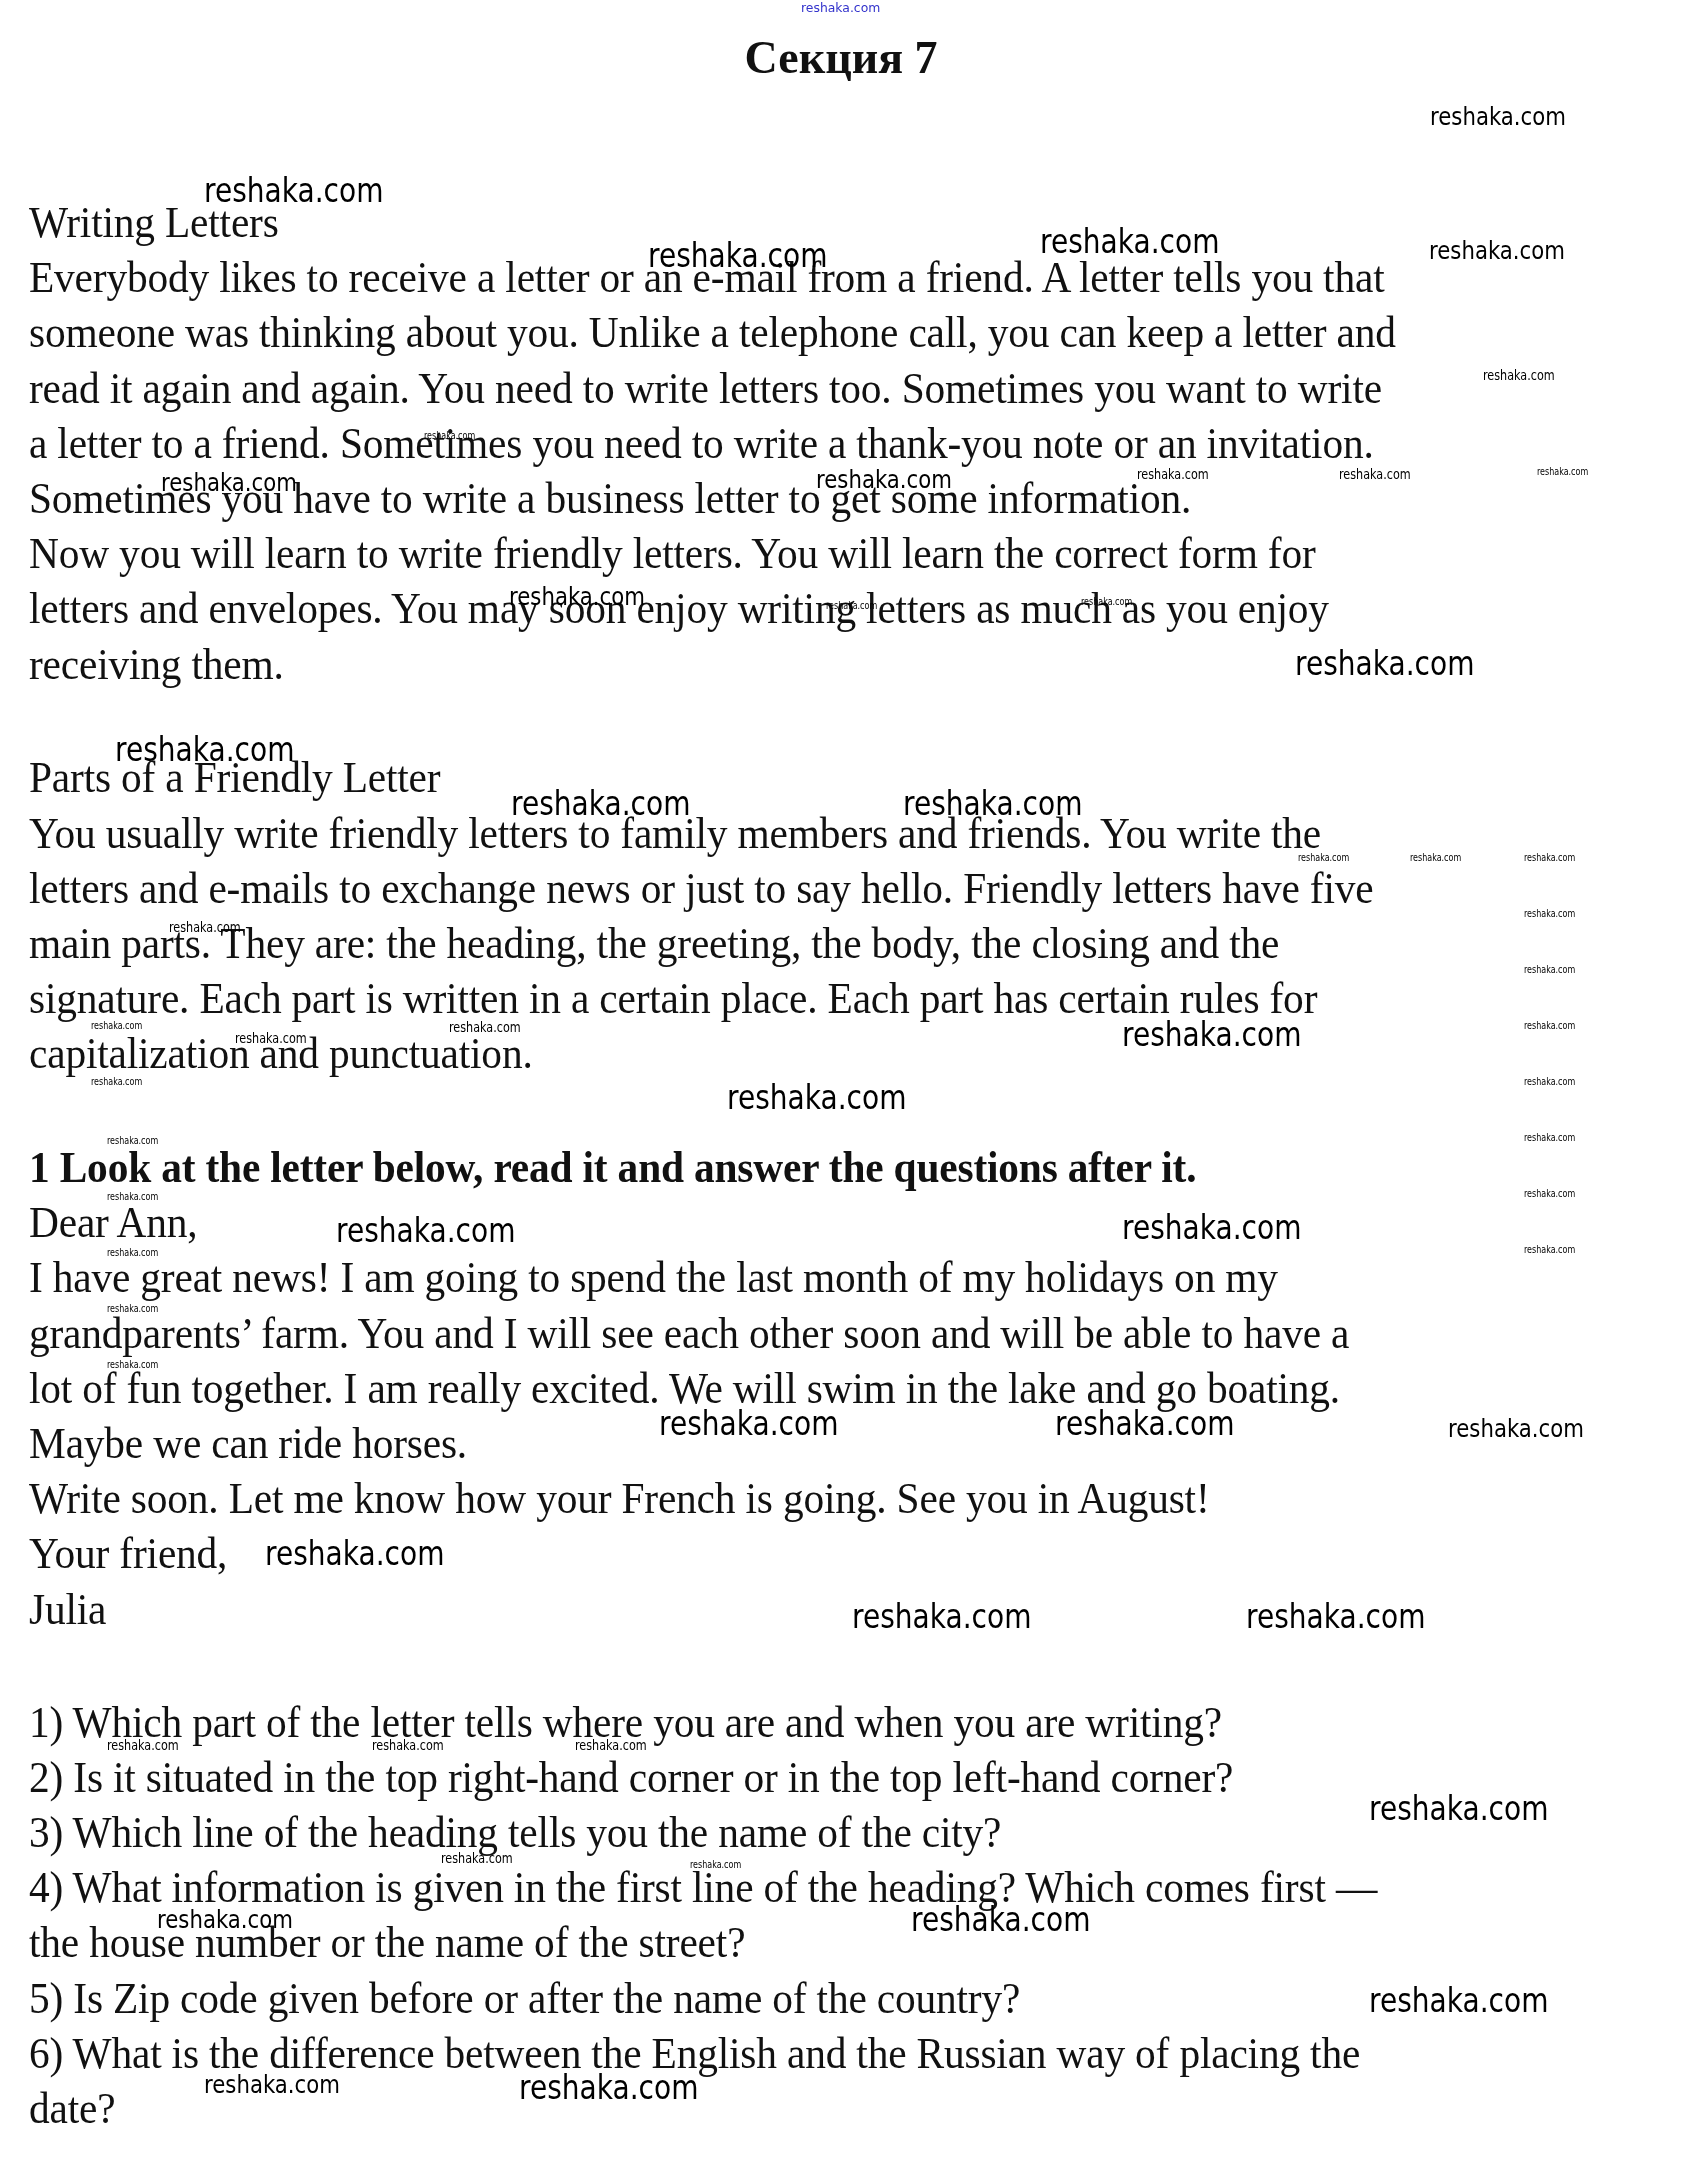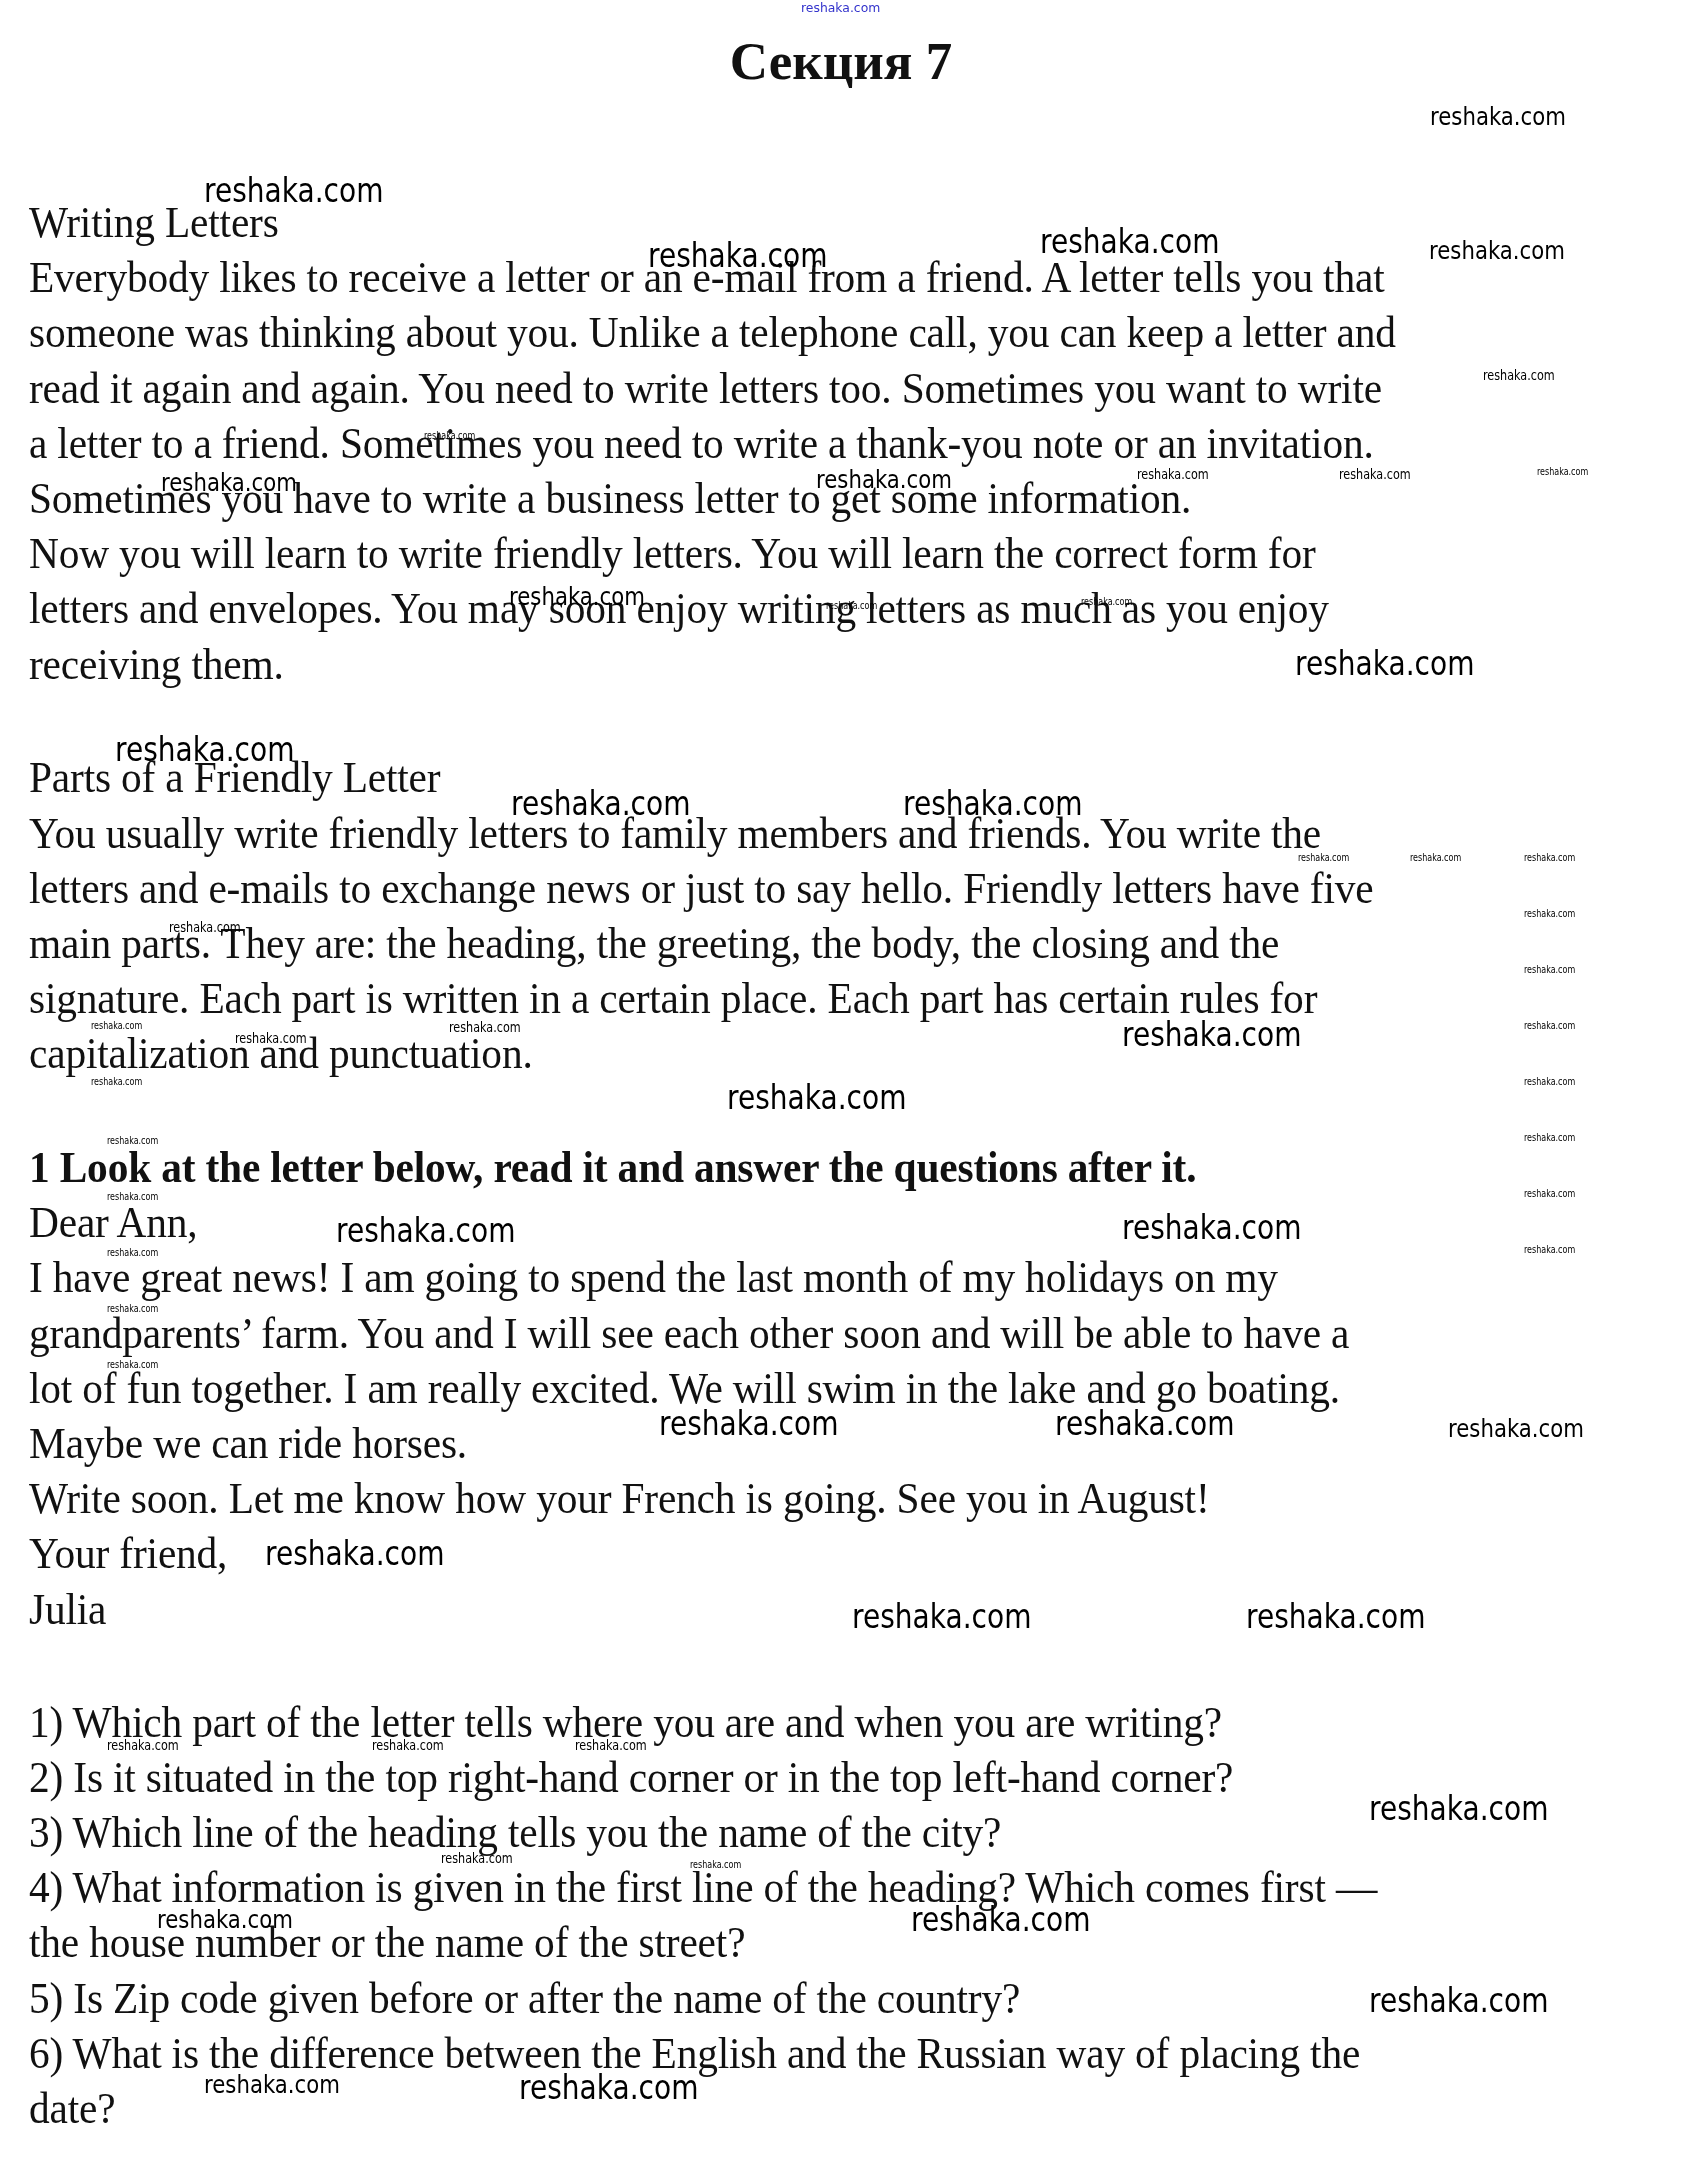--- a/index.html
+++ b/index.html
@@ -1,19 +1,19 @@
 <!DOCTYPE html>
 <html style="font-size:13px"><head>
 <meta charset="utf-8">
 <style>
   html, body { margin: 0; padding: 0; background: #ffffff; }
   body { width: 1682px; height: 2183px; position: relative; overflow: hidden; }
   .page { position: absolute; left: 0; top: 0; width: 1682px; height: 2183px; background: #fff; }
   .top-link { position: absolute; left: 801px; top: 0px; font-family: "DejaVu Sans", sans-serif; font-size: 12.4px; color: #3333cc; }
-  .title { position: absolute; left: 0; width: 1682px; top: 31px; text-align: center; font-family: "Liberation Serif", serif; font-weight: bold; font-size: 53px; color: #111; }
+  .title { position: absolute; left: 0; width: 1682px; top: 31px; text-align: center; font-family: "Liberation Serif", serif; font-weight: bold; font-size: 46px; color: #111; }
   .line { position: absolute; left: 29px; font-family: "Liberation Serif", serif; font-size: 45px; color: #111; white-space: nowrap; transform-origin: left top; transform: scaleX(0.92); letter-spacing: -0.2px; }
   .line.bold { font-weight: bold; }
   .wm { position: absolute; font-family: "DejaVu Sans", sans-serif; color: #000; white-space: nowrap; transform-origin: left top; }
   .wm.l { font-size: 33px; transform: scaleX(0.85); }
   .wm.m { font-size: 25px; transform: scaleX(0.85); }
   .wm.s { font-size: 14px; transform: scaleX(0.8); }
   .wm.xs { font-size: 10px; transform: scaleX(0.8); }
 </style>
 </head>
 <body>

